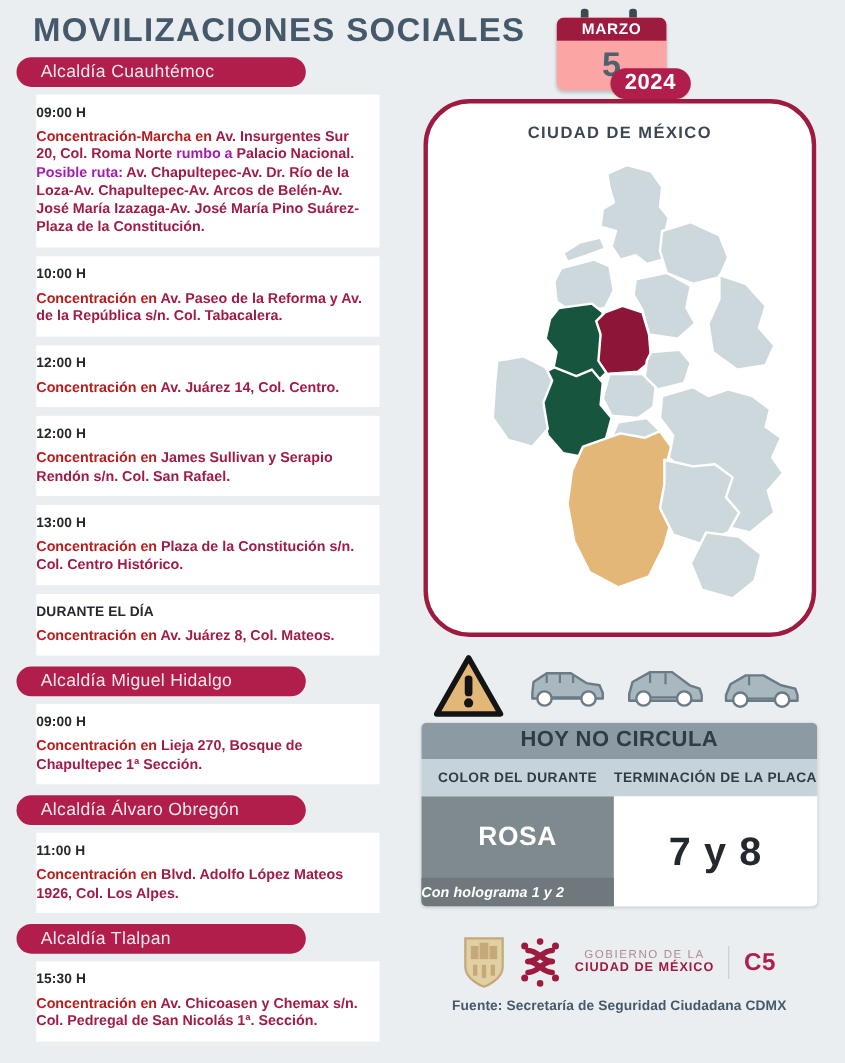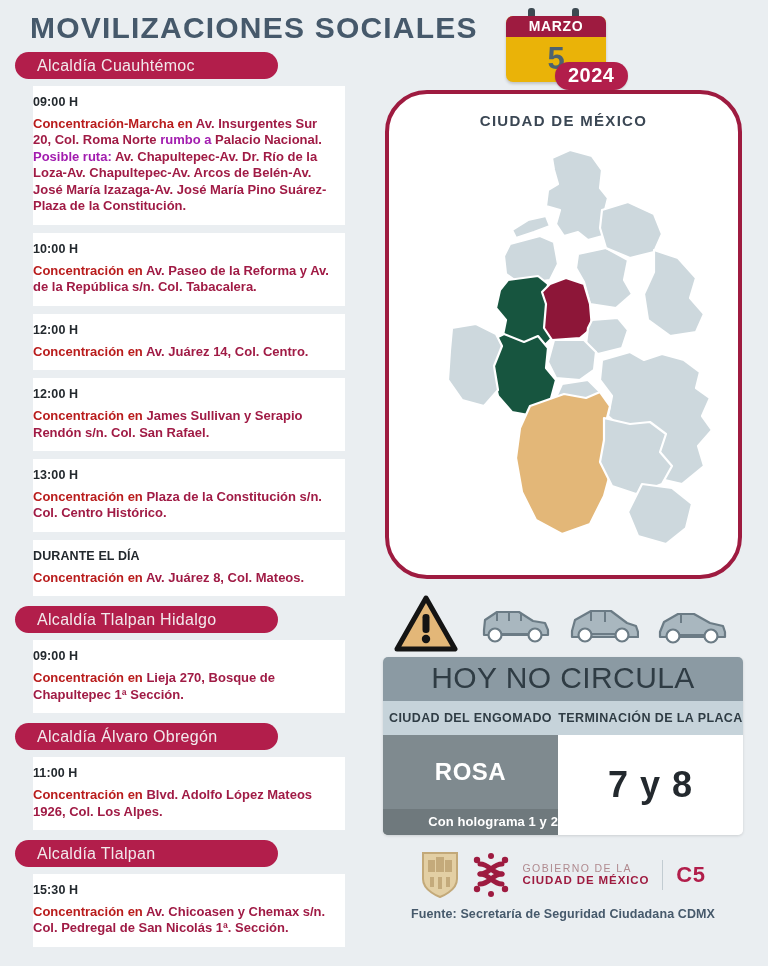--- a/index.html
+++ b/index.html
@@ -19,21 +19,21 @@
     letter-spacing:1.2px;
   }
 
   
   .calendar{position:absolute;left:506px;top:8px;width:102px;height:76px;}
   .cal-ring{position:absolute;width:7px;height:14px;border-radius:3px;background:#3e4a52;top:0;}
   .cal-ring.l{left:22px;}
   .cal-ring.r{left:66px;}
   .cal-body{
     position:absolute;left:0;top:8px;width:100px;height:66px;
-    background:#eab308;border-radius:7px;
+    background:#fca5a5;border-radius:7px;
     box-shadow:0 2px 3px rgba(0,0,0,.18);
     overflow:hidden;
   }
   .cal-month{
     height:21px;line-height:21px;text-align:center;
     background:#9e1b40;color:#fff;font-size:14px;font-weight:bold;
     letter-spacing:.6px;
   }
   .cal-day{
     height:45px;line-height:44px;text-align:center;
@@ -97,52 +97,53 @@
   .car3{left:270px;}
 
   
   .hnc{
     position:absolute;left:383px;top:657px;width:360px;
     border-radius:5px;overflow:hidden;
     box-shadow:0 1px 3px rgba(0,0,0,.13);
   }
   .hnc-title{
     background:#8b9aa3;color:#2f3c44;text-align:center;
-    font-size:30px;font-weight:normal;letter-spacing:.4px;
+    font-size:20px;font-weight:bold;letter-spacing:.4px;
     padding:4px 0 6px;
   }
   .hnc-heads{display:flex;background:#c6d3da;}
   .hnc-head{
     flex:1;text-align:center;color:#2f3c44;
     font-size:12.5px;font-weight:bold;letter-spacing:.4px;
     padding:9px 0 9px;line-height:1.3;
   }
   .hnc-head.left{flex:0 0 175px;}
   .hnc-body{display:flex;min-height:100px;}
   .hnc-color{
     flex:0 0 175px;background:#7f8a8f;position:relative;
   }
   .hnc-color-name{
     text-align:center;color:#fff;font-size:24px;font-weight:bold;
     padding-top:23px;letter-spacing:.5px;
   }
   .hnc-holo{
     position:absolute;left:0;right:0;bottom:0;
-    background:#6f797d;color:#fff;text-align:right;
+    background:#6f797d;color:#fff;text-align:left;
     font-size:13px;font-weight:bold;padding:5px 0 6px;
     letter-spacing:.1px;
+    font-style:italic;
   }
   .hnc-plate{
     flex:1;background:#fff;display:flex;align-items:center;justify-content:center;
     font-size:36px;font-weight:bold;color:#23292e;letter-spacing:1px;
   }
 
   
   .footer{position:absolute;left:383px;top:849px;width:360px;height:60px;}
-  .logo-row{display:flex;align-items:center;justify-content:center;height:52px;gap:9px;}
+  .logo-row{display:flex;align-items:center;justify-content:center;height:52px;gap:9px;text-align:center;}
   .gob-text{
     color:#9e1b40;line-height:1.12;letter-spacing:1.1px;
   }
   .gob-l1{font-size:10.5px;font-weight:normal;color:#b08a8f;letter-spacing:1.4px;}
   .gob-l2{font-size:11.5px;font-weight:bold;color:#9e1b40;letter-spacing:.9px;}
   .divider{width:1px;height:30px;background:#c2ccd2;margin:0 4px;}
   .c5{font-size:22px;font-weight:bold;color:#b21e4b;letter-spacing:.5px;}
   .source{
     position:absolute;left:0;top:58px;width:360px;text-align:center;
     font-size:12.5px;font-weight:bold;color:#46596b;letter-spacing:.1px;
@@ -184,21 +185,21 @@
         <div class="desc"><span class="g">Concentración</span><span class="g"> en </span><span>James Sullivan y Serapio Rendón s/n. Col. San Rafael.</span></div>
       </div>
       <div class="card">
         <div class="time">13:00 H</div>
         <div class="desc"><span class="g">Concentración</span><span class="g"> en </span><span>Plaza de la Constitución s/n. Col. Centro Histórico.</span></div>
       </div>
       <div class="card">
         <div class="time">DURANTE EL DÍA</div>
         <div class="desc"><span class="g">Concentración</span><span class="g"> en </span><span>Av. Juárez 8, Col. Mateos.</span></div>
       </div>
-      <div class="pill">Alcaldía Tlalpan Hidalgo</div>
+      <div class="pill">Alcaldía Miguel Hidalgo</div>
       <div class="card">
         <div class="time">09:00 H</div>
         <div class="desc"><span class="g">Concentración</span><span class="g"> en </span><span>Lieja 270, Bosque de Chapultepec 1ª Sección.</span></div>
       </div>
       <div class="pill">Alcaldía Álvaro Obregón</div>
       <div class="card">
         <div class="time">11:00 H</div>
         <div class="desc"><span class="g">Concentración</span><span class="g"> en </span><span>Blvd. Adolfo López Mateos 1926, Col. Los Alpes.</span></div>
       </div>
       <div class="pill">Alcaldía Tlalpan</div>
@@ -274,21 +275,21 @@
       <path d="M26 8 v9" stroke="#6b7b85" stroke-width="2"></path>
       <path d="M13 29 h48" stroke="#6b7b85" stroke-width="2"></path>
       <circle cx="18" cy="30" r="6.5" fill="#fff" stroke="#6b7b85" stroke-width="2.2"></circle>
       <circle cx="56" cy="30" r="6.5" fill="#fff" stroke="#6b7b85" stroke-width="2.2"></circle>
     </svg>
   </div>
 
   <div class="hnc">
     <div class="hnc-title">HOY NO CIRCULA</div>
     <div class="hnc-heads">
-      <div class="hnc-head left">CIUDAD DEL ENGOMADO</div>
+      <div class="hnc-head left">COLOR DEL DURANTE</div>
       <div class="hnc-head">TERMINACIÓN DE LA PLACA</div>
     </div>
     <div class="hnc-body">
       <div class="hnc-color">
         <div class="hnc-color-name">ROSA</div>
         <div class="hnc-holo">Con holograma 1 y 2</div>
       </div>
       <div class="hnc-plate">7 y 8</div>
     </div>
   </div>

